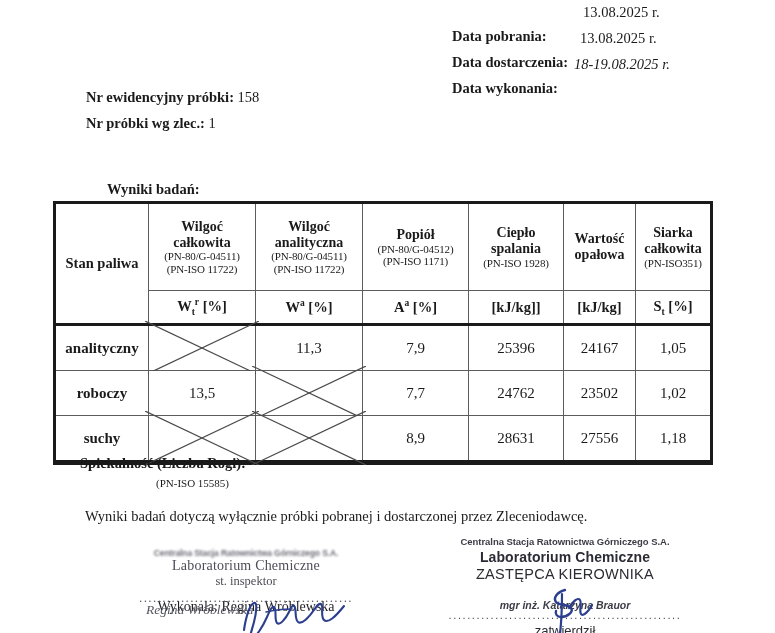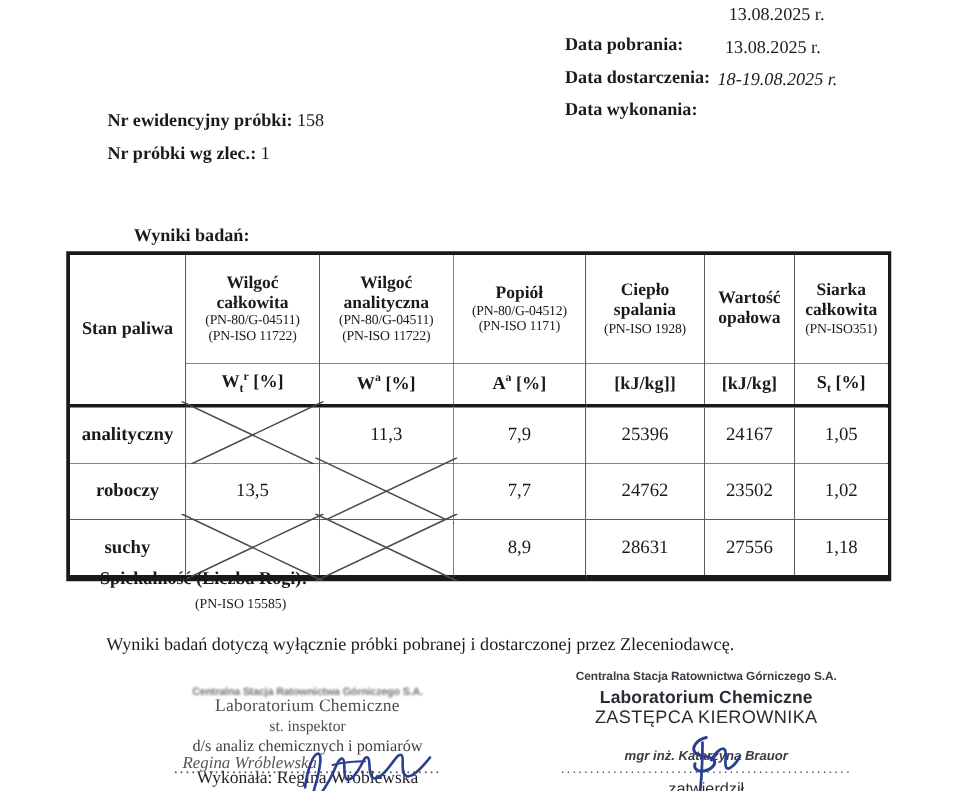--- a/index.html
+++ b/index.html
@@ -455,21 +455,20 @@
   </div>
 
   <div class="spiek">Spiekalność (Liczba Rogi):</div>
   <div class="spiek-norm">(PN-ISO 15585)</div>
   <div class="disclaimer">Wyniki badań dotyczą wyłącznie próbki pobranej i dostarczonej przez Zleceniodawcę.</div>
 
   <div class="sig sig-left">
     <div class="stamp-top-faint">Centralna Stacja Ratownictwa Górniczego S.A.</div>
     <div class="stamp-l2">Laboratorium Chemiczne</div>
     <div class="stamp-l3">st. inspektor</div>
-    <div class="stamp-l4">d/s analiz chemicznych i pomiarów</div>
     <div class="sig-dotline">..............................................</div>
     <div class="sig-italic-overlay">Regina Wróblewska</div>
     <div class="sig-bottom-left">Wykonała: Regina Wróblewska</div>
     <svg class="ink ink-left" viewBox="0 0 130 46">
       <path d="M8 36 C10 22, 14 10, 18 9 C22 8, 20 20, 18 28 C16 36, 13 42, 16 43 C20 44, 27 32, 31 23 C34 16, 36 12, 38 13 C41 14, 38 26, 41 29 C44 32, 50 24, 53 18 C55 14, 56 11, 58 12 C61 13, 58 25, 62 28 C66 31, 73 23, 78 16 C81 12, 83 9, 85 10 C88 11, 84 22, 88 26 C92 30, 100 22, 108 12" stroke-width="2.1"></path>
       <path d="M30 18 C38 16, 48 15, 56 15" stroke-width="1.5"></path>
     </svg>
   </div>
 
   <div class="sig sig-right">

